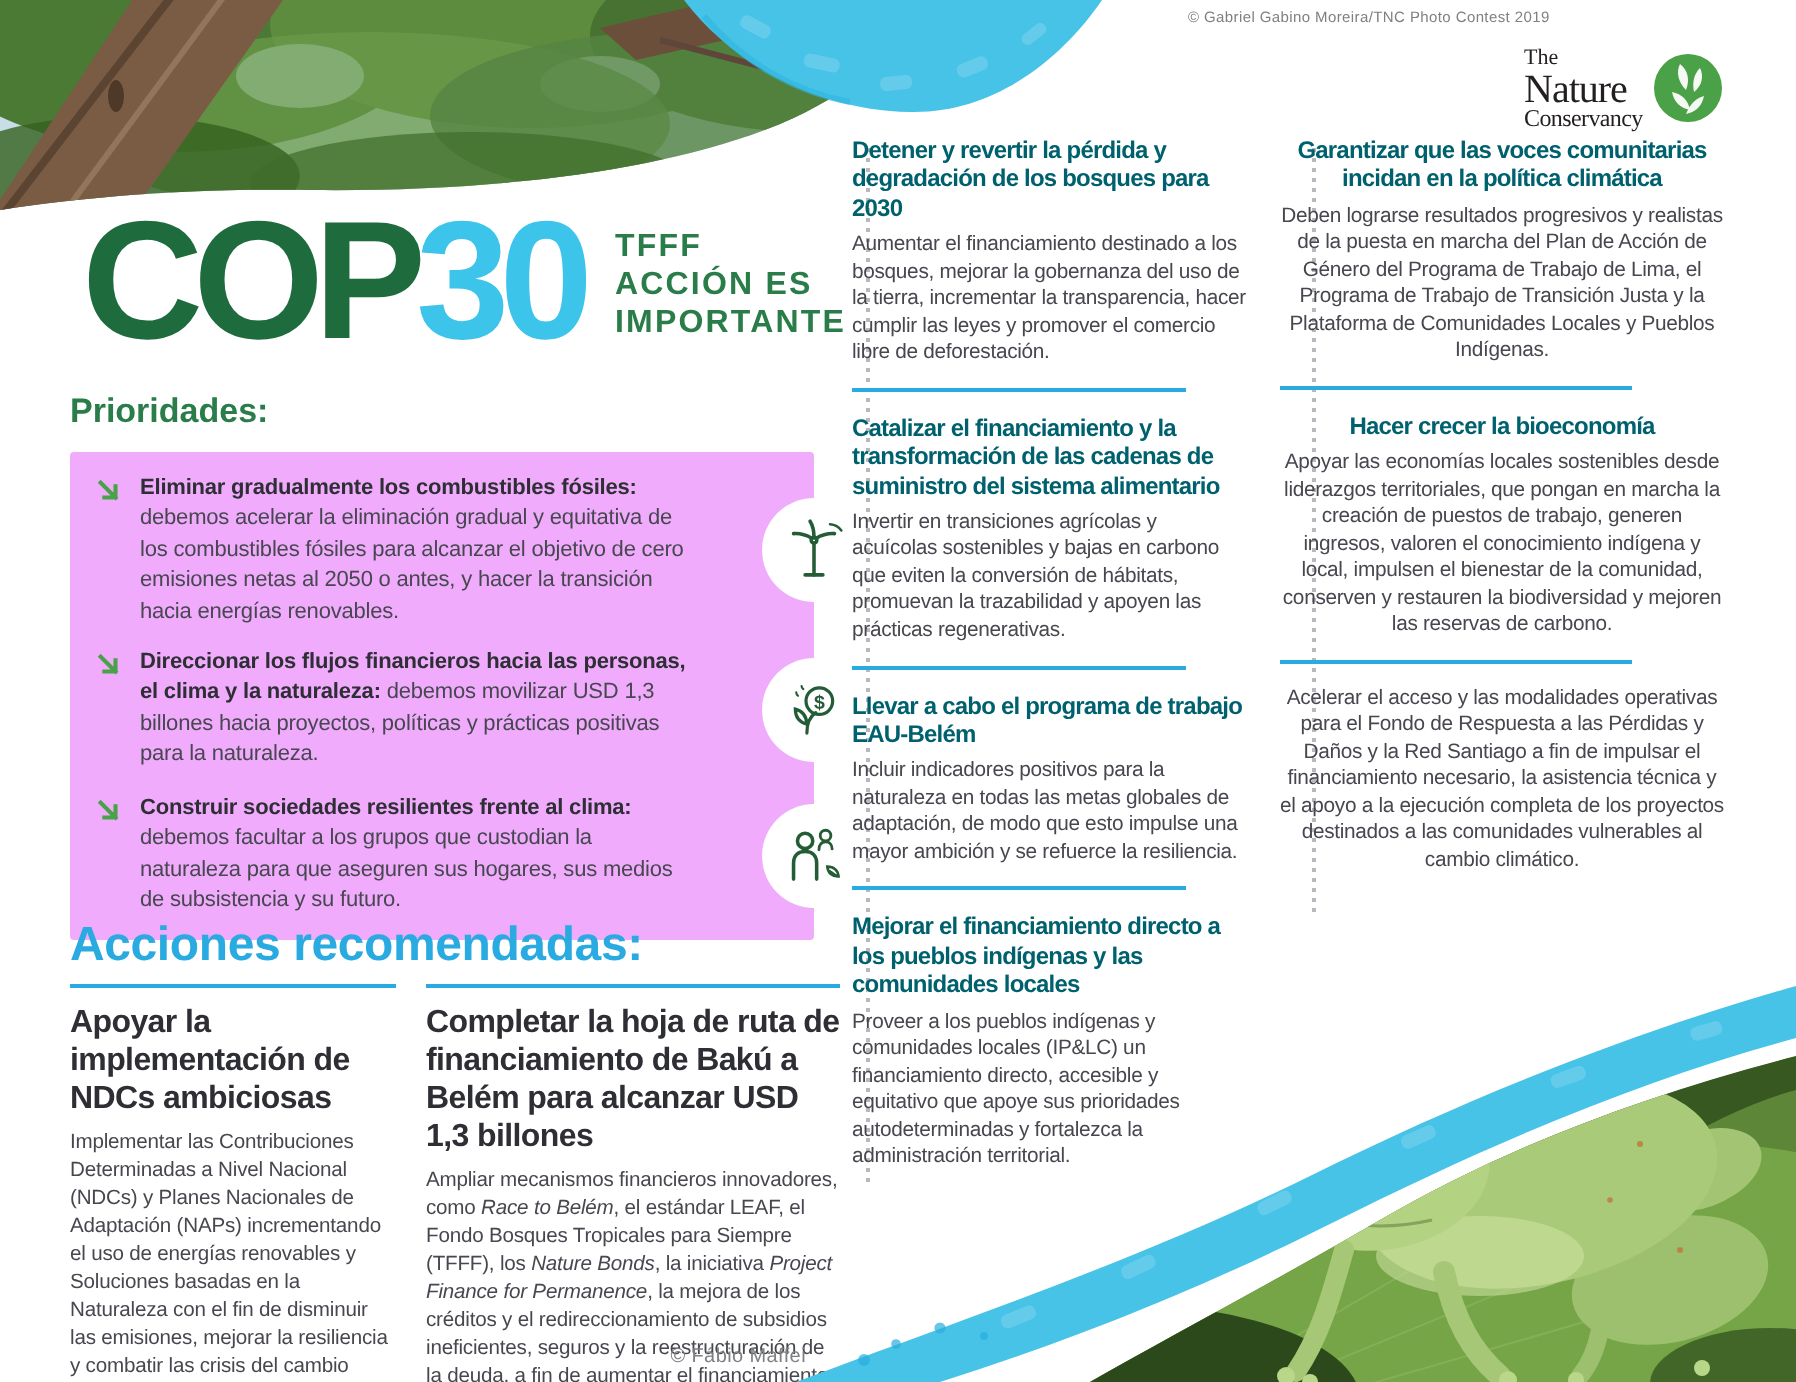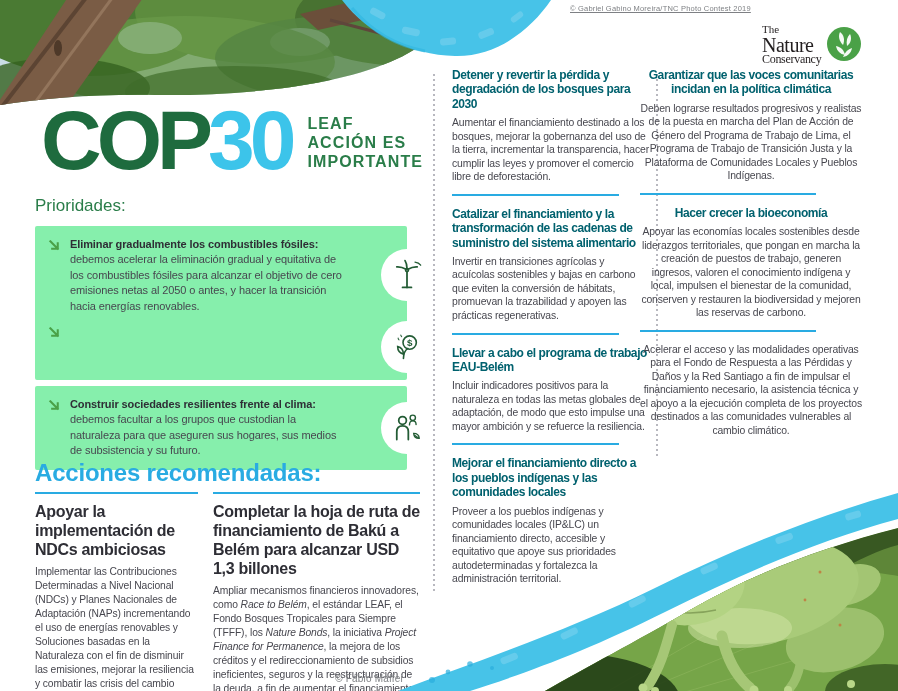--- a/index.html
+++ b/index.html
@@ -2,42 +2,42 @@
 <html><head>
 <meta charset="utf-8">
 <style>
   html,body{margin:0;padding:0;background:#ffffff;}
   .page{position:relative;width:898px;height:691px;background:#fff;overflow:hidden;
         font-family:"Liberation Sans","DejaVu Sans",sans-serif;color:#47474f;}
   svg{display:block;}
 
   
   .header-art{position:absolute;left:0;top:0;}
-  .top-credit{position:absolute;left:570px;top:4px;font-size:7.5px;color:#7e8084;letter-spacing:.2px;text-decoration:underline;}
+  .top-credit{position:absolute;left:594px;top:4px;font-size:7.5px;color:#7e8084;letter-spacing:.2px;}
 
   
   .tnc-logo{position:absolute;left:762px;top:23px;display:flex;align-items:center;gap:5px;}
   .tnc-text{font-family:"Liberation Serif","DejaVu Serif",serif;color:#231f20;text-align:left;line-height:1;}
   .tnc-line1{display:flex;align-items:flex-start;flex-direction:column;}
   .tnc-the{font-size:11px;padding-top:1px;}
   .tnc-nature{font-size:20px;letter-spacing:-.5px;}
   .tnc-line2{font-size:12px;letter-spacing:-.3px;margin-top:-2px;}
 
   
   .title-block{position:absolute;left:41px;top:108px;display:flex;align-items:flex-end;}
   .cop30{font-size:84px;font-weight:700;letter-spacing:-5px;line-height:.78;}
   .cop{color:#1e6b3e;}
   .thirty{color:#3cc4ea;}
   .tagline{margin-left:16px;font-size:16px;font-weight:700;color:#2a7d49;
            letter-spacing:1.1px;line-height:1.17;padding-bottom:2px;}
 
-  .prioridades{position:absolute;left:35px;top:196px;margin:0;font-size:17px;font-weight:400;color:#2a7d49;}
-
-  
-  .pbox{position:absolute;left:35px;width:372px;background:#86efac;border-radius:2px;
+  .prioridades{position:absolute;left:35px;top:196px;margin:0;font-size:17px;font-weight:700;color:#2a7d49;}
+
+  
+  .pbox{position:absolute;left:35px;width:372px;background:#f0abfc;border-radius:2px;
         padding:11px 62px 11px 13px;box-sizing:border-box;display:flex;gap:9px;}
   .pbox1{top:226px;min-height:82px;}
   .pbox2{top:313px;min-height:67px;}
   .pbox3{top:386px;min-height:68px;}
   .parrow{flex:0 0 13px;margin-top:2px;}
   .ptext{margin:0;font-size:11px;line-height:1.4;color:#47474f;letter-spacing:-.1px;}
   .ptext strong{color:#2e2e35;}
   .icon-circle{position:absolute;right:-26px;top:50%;transform:translateY(-50%);
                width:52px;height:52px;border-radius:50%;background:#fff;
                display:flex;align-items:center;justify-content:center;}
@@ -46,21 +46,21 @@
   .acciones{position:absolute;left:35px;top:459px;margin:0;font-size:24px;font-weight:700;color:#29abe2;letter-spacing:-.2px;}
   .action-col{position:absolute;top:492px;}
   .col-a{left:35px;width:163px;}
   .col-b{left:213px;width:207px;}
   .rule{height:2px;background:#29abe2;margin-bottom:9px;}
   .action-col h3{margin:0 0 5px;font-size:16px;line-height:1.18;color:#2e2e35;letter-spacing:-.3px;}
   .action-col p{margin:0;font-size:10.3px;line-height:1.36;letter-spacing:-.1px;}
 
   
   .col{position:absolute;top:68px;}
-  .mid{left:452px;width:197px;}
+  .mid{left:426px;width:197px;}
   .right{left:640px;width:222px;text-align:center;}
   .col h3{margin:0 0 5px;font-size:12px;font-weight:700;line-height:1.2;color:#00616e;letter-spacing:-.4px;}
   .col p{margin:0;font-size:10.4px;line-height:1.3;letter-spacing:-.15px;color:#47474f;}
   .divider{height:2px;background:#29abe2;margin:10px 0 11px;}
   .mid .divider{width:167px;}
   .right .divider{width:176px;}
 
   .vline{position:absolute;width:2px;
          background:repeating-linear-gradient(to bottom,#b8b8bf 0 2px,transparent 2px 5px);}
   .vline1{left:433px;top:74px;height:518px;}
@@ -129,21 +129,21 @@
         <path d="M24,8 C26,12 25,17 21,20 C20,15 21,11 24,8 Z"></path>
         <path d="M10,20 C15,21 18,24 19,29 C14,28 11,25 10,20 Z"></path>
         <path d="M26,22 C25,27 22,30 17,31 C19,26 22,23 26,22 Z"></path>
       </g>
     </svg>
   </div>
 
   <div class="title-block">
     <div class="cop30"><span class="cop">COP</span><span class="thirty">30</span></div>
     <div class="tagline">
-      <div>LEAF</div>
+      <div>TFFF</div>
       <div>ACCIÓN ES</div>
       <div>IMPORTANTE</div>
     </div>
   </div>
 
   <h2 class="prioridades">Prioridades:</h2>
 
   <div class="pbox pbox1">
     <svg class="parrow" width="13" height="13" viewBox="0 0 14 14">
       <path d="M2.5,2.5 L10.5,10.5 M10.5,4.5 L10.5,10.5 L4.5,10.5" stroke="#4aa147" stroke-width="2.2" fill="none" stroke-linecap="square"></path>
@@ -159,20 +159,21 @@
         <path d="M18,10.8 C18,7 17.5,4.5 15.8,1.8"></path>
         <path d="M27,3.5 C30,3.8 32,5 33.4,7" stroke-width="1.4"></path>
       </svg>
     </div>
   </div>
 
   <div class="pbox pbox2">
     <svg class="parrow" width="13" height="13" viewBox="0 0 14 14">
       <path d="M2.5,2.5 L10.5,10.5 M10.5,4.5 L10.5,10.5 L4.5,10.5" stroke="#4aa147" stroke-width="2.2" fill="none" stroke-linecap="square"></path>
     </svg>
+    <p class="ptext"><strong>Direccionar los flujos financieros hacia las personas, el clima y la naturaleza:</strong><span> debemos movilizar USD 1,3 billones hacia proyectos, políticas y prácticas positivas para la naturaleza.</span></p>
     <div class="icon-circle">
       <svg width="32" height="32" viewBox="0 0 36 36" fill="none" stroke="#235c35" stroke-width="1.8" stroke-linecap="round">
         <circle cx="21" cy="13" r="7.5"></circle>
         <text x="21" y="17.2" text-anchor="middle" font-size="11" font-weight="bold" fill="#235c35" stroke="none" font-family="Liberation Sans, sans-serif">$</text>
         <path d="M14,31 C14,25 16,21.5 19,19.5"></path>
         <path d="M14,26 C10,25 7.5,22 7.5,17.5 C11.5,18.5 13.8,21.5 14,26 Z"></path>
         <path d="M8,8 C8,9.2 8,9.2 9,10" stroke-width="1.2"></path>
         <path d="M11,4.5 C11,5.5 11,5.5 12,6.3" stroke-width="1.2"></path>
       </svg>
     </div>

